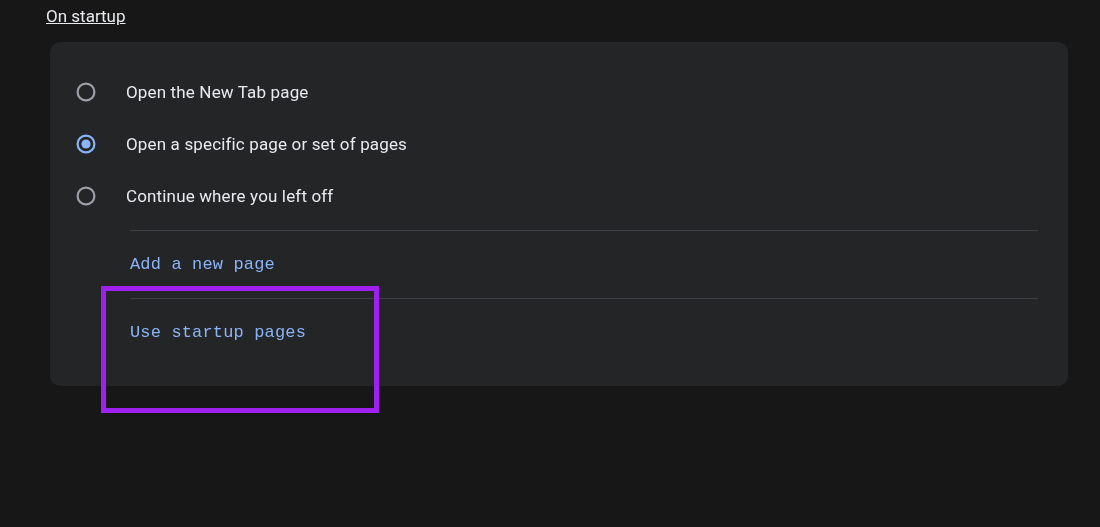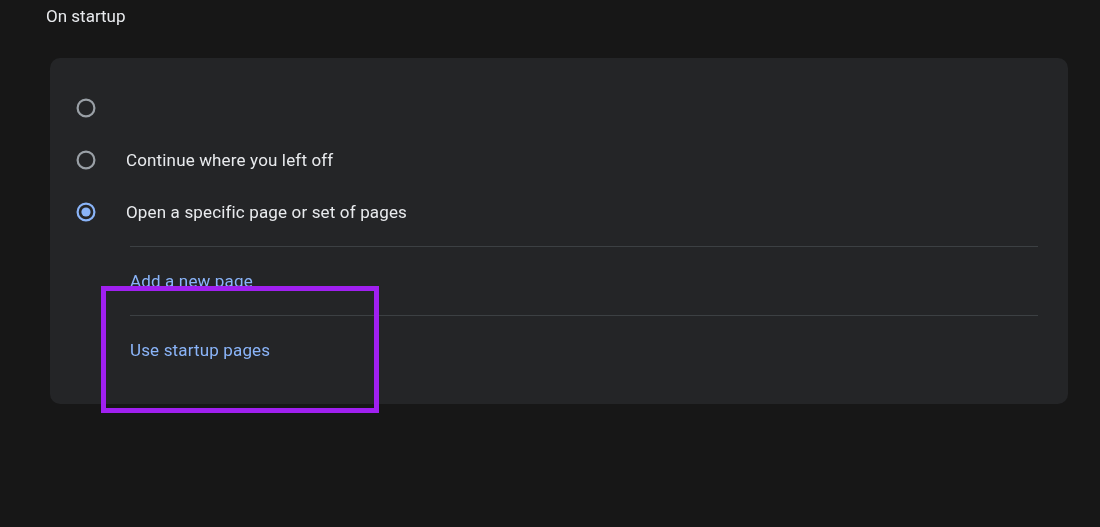--- a/index.html
+++ b/index.html
@@ -11,21 +11,22 @@
       color: #e8eaed;
       padding-top: 6px;
       padding-left: 46px;
       padding-right: 30px;
       overflow: hidden;
     }
     .section-title {
       font-size: 17px;
       font-weight: 400;
       color: #e8eaed;
-      margin-bottom: 32px;
+      margin-bottom: 16px;
+      text-decoration: underline;
     }
     .card {
       background: #242527;
       border-radius: 10px;
       padding: 24px 0 20px 0;
       margin-left: 4px;
       margin-right: 2px;
     }
     .radio-row {
       display: flex;
@@ -54,20 +55,21 @@
       margin-top: 8px;
     }
     .divider {
       height: 1px;
       background: #3c4043;
       width: 100%;
     }
     .link-row {
       padding: 24px 0 24px 0;
       cursor: pointer;
+      font-family: Liberation Mono, monospace;
     }
     .link-text {
       font-size: 17px;
       color: #8ab4f8;
       letter-spacing: 0.15px;
     }
     .highlight-box {
       position: absolute;
       border: 5px solid #a020f0;
       pointer-events: none;
@@ -79,39 +81,40 @@
 <div class="section-title">On startup</div>
 
 <div class="card">
 
   <div class="radio-row">
     <span class="radio-circle">
       <svg width="20" height="20" viewBox="0 0 20 20">
         <circle cx="10" cy="10" r="8.4" stroke="#9aa0a6" stroke-width="2.2" fill="none"></circle>
       </svg>
     </span>
-  </div>
-
-  <div class="radio-row">
-    <span class="radio-circle">
-      <svg width="20" height="20" viewBox="0 0 20 20">
-        <circle cx="10" cy="10" r="8.4" stroke="#9aa0a6" stroke-width="2.2" fill="none"></circle>
-      </svg>
-    </span>
-    <span class="radio-label">Continue where you left off</span>
+    <span class="radio-label">Open the New Tab page</span>
   </div>
 
   <div class="radio-row">
     <span class="radio-circle">
       <svg width="20" height="20" viewBox="0 0 20 20">
         <circle cx="10" cy="10" r="8.4" stroke="#8ab4f8" stroke-width="2.2" fill="none"></circle>
         <circle cx="10" cy="10" r="4.6" fill="#8ab4f8"></circle>
       </svg>
     </span>
     <span class="radio-label">Open a specific page or set of pages</span>
+  </div>
+
+  <div class="radio-row">
+    <span class="radio-circle">
+      <svg width="20" height="20" viewBox="0 0 20 20">
+        <circle cx="10" cy="10" r="8.4" stroke="#9aa0a6" stroke-width="2.2" fill="none"></circle>
+      </svg>
+    </span>
+    <span class="radio-label">Continue where you left off</span>
   </div>
 
   <div class="sub-section">
     <div class="divider"></div>
     <div class="link-row">
       <span class="link-text">Add a new page</span>
     </div>
     <div class="divider"></div>
     <div class="link-row">
       <span class="link-text">Use startup pages</span>

